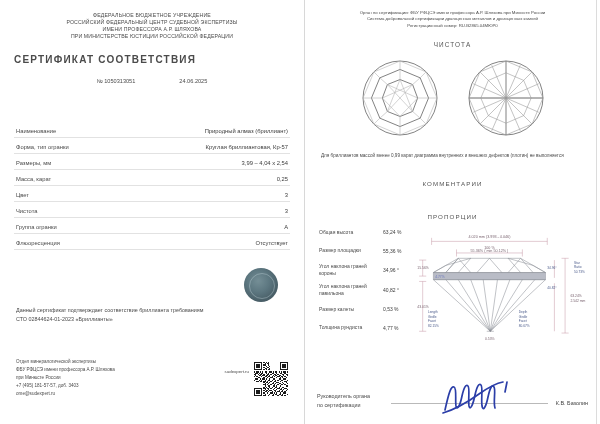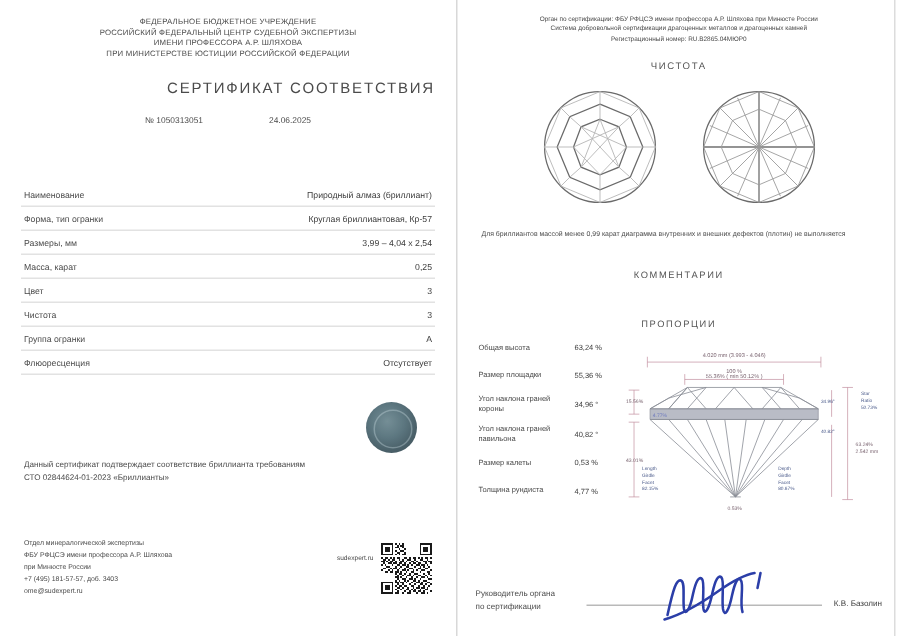--- a/index.html
+++ b/index.html
@@ -16,22 +16,22 @@
   
   .left {
     width: 305px; height: 424px;
     padding: 12px 14px 6px 14px;
     position: relative;
     border-right: 1px solid #d8d8d8;
   }
   .org-block { text-align: center; line-height: 1.35; }
   .org-line { font-size: 5.2px; letter-spacing: .15px; color: #4a4a4a; white-space: nowrap; }
   .cert-title {
-    text-align: right; font-size: 10px; letter-spacing: 1.2px;
-    color: #4b4b4b; margin-top: 14px; font-weight: 400;
+    text-align: left; font-size: 10px; letter-spacing: 1.2px;
+    color: #4b4b4b; margin-top: 14px; font-weight: 700;
   }
   .cert-meta {
     display: flex; justify-content: center; gap: 44px;
     margin-top: 13px; font-size: 5.6px; color: #4a4a4a;
   }
 
   .spec-table { margin-top: 38px; }
   .spec-row {
     display: flex; justify-content: space-between; align-items: baseline;
     border-bottom: 1px solid #e2e2e2;

